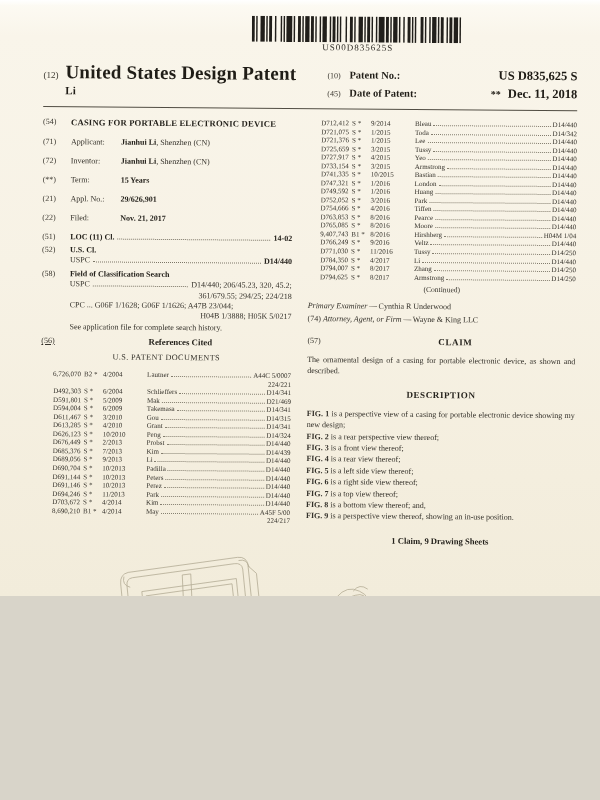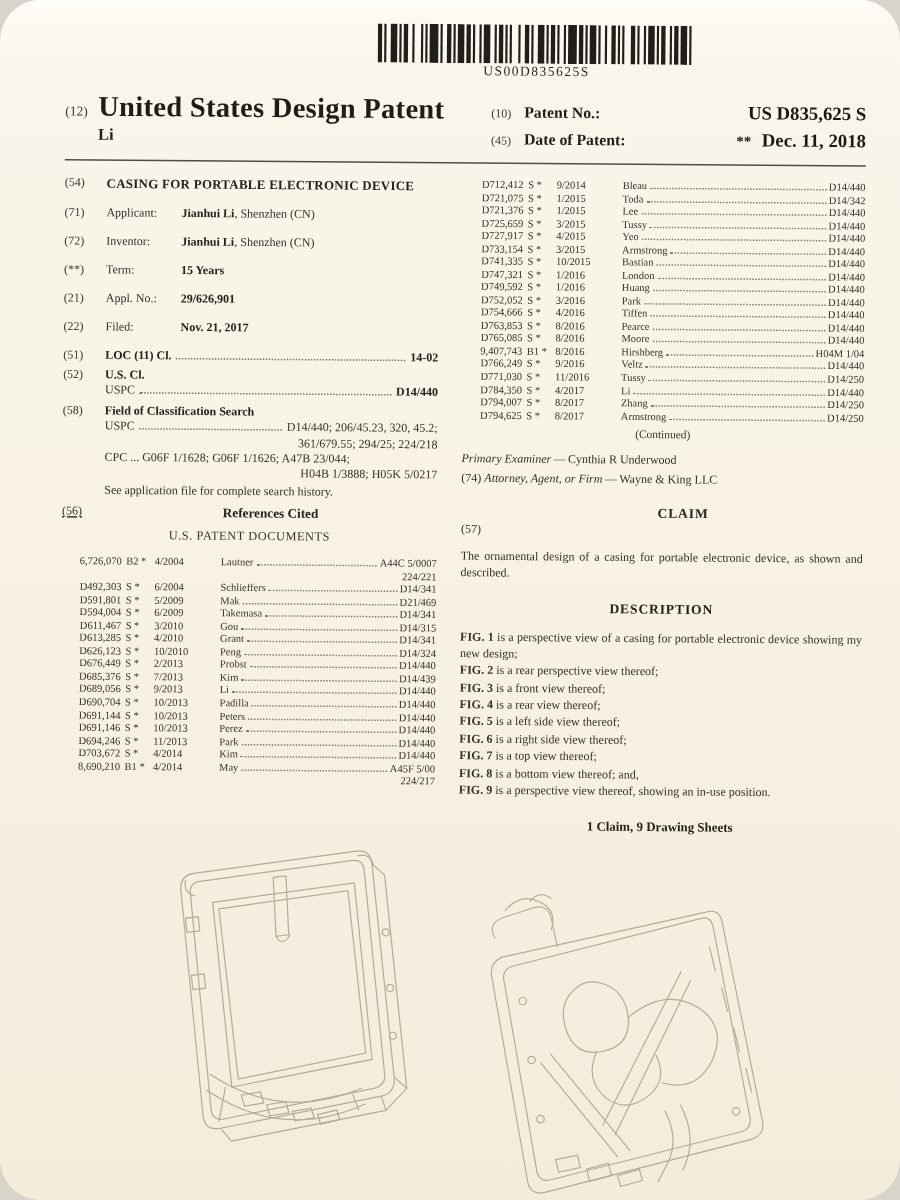--- a/index.html
+++ b/index.html
@@ -1,18 +1,18 @@
 <!DOCTYPE html>
 <html><head>
 <meta charset="utf-8">
 <style>
   html,body{margin:0;padding:0;}
   body{width:600px;height:800px;background:#d8d4c9;font-family:"Liberation Serif","DejaVu Serif",serif;}
-  .paper{position:relative;width:600px;height:800px;overflow:hidden;
-    background:linear-gradient(180deg,#fdfbf4 0%,#f9f5ea 6%,#f7f2e5 45%,#f4eede 80%,#f2ecdb 100%);border-radius:27px;}
+  .paper{position:relative;width:600px;height:596px;overflow:hidden;
+    background:linear-gradient(180deg,#fdfbf4 0%,#f9f5ea 6%,#f7f2e5 45%,#f4eede 80%,#f2ecdb 100%);}
   .edge-left{position:absolute;left:0;top:0;bottom:0;width:9px;
     background:linear-gradient(90deg,#6b6density 0,#6b675e 0,#9a9488 35%,#cfc9ba 70%,rgba(0,0,0,0));}
   .edge-top{position:absolute;left:0;top:0;right:0;height:6px;background:linear-gradient(180deg,#ffffff,rgba(255,255,255,0));}
   .content{position:absolute;left:44px;top:8px;width:534px;transform:rotate(.45deg);transform-origin:0 0;color:#34312a;}
   
   .barcode-wrap{width:212px;margin-left:208px;margin-top:6px;text-align:center;}
   .barcode-wrap svg{display:block;width:212px;height:26px;}
   .barcode-text{font-size:9px;letter-spacing:1px;color:#2c2923;margin-top:0px;}
   
   .header{display:flex;margin-top:11px;}
@@ -58,21 +58,21 @@
   .rl{flex:1;border-bottom:1px dotted #837d6e;margin:0 2px 2px 2px;}
   .rc{flex:none;text-align:right;}
   .ref-row2{text-align:right;padding-right:0px;}
   .continued{text-align:center;margin-top:3px;margin-bottom:6px;font-size:7.6px;}
   
   .exam-block{margin-top:7px;margin-bottom:2px;}
   .exam-line{margin-bottom:2.5px;}
   .it{font-style:italic;}
   
   .sec-head{display:flex;margin-top:12px;margin-bottom:6px;}
-  .sec-head .fcode{width:28px;flex:none;margin-top:12px;}
+  .sec-head .fcode{width:28px;flex:none;}
   .sec-title{flex:1;text-align:center;font-weight:bold;font-size:9px;letter-spacing:.6px;color:#25221c;}
   .claim-text{text-align:justify;line-height:1.4;}
   .desc-title{text-align:center;font-weight:bold;font-size:9px;letter-spacing:.6px;margin:13px 0 7px 0;color:#25221c;}
   .fig-line{text-align:justify;line-height:1.42;}
   .claims-note{text-align:center;font-weight:bold;font-size:8.6px;margin-top:13px;color:#25221c;}
   
   .figures{display:flex;margin-top:2px;}
   .fig-svg{flex:none;}
   .fig1{margin-left:42px;}
   .fig2{margin-left:6px;margin-top:26px;}

